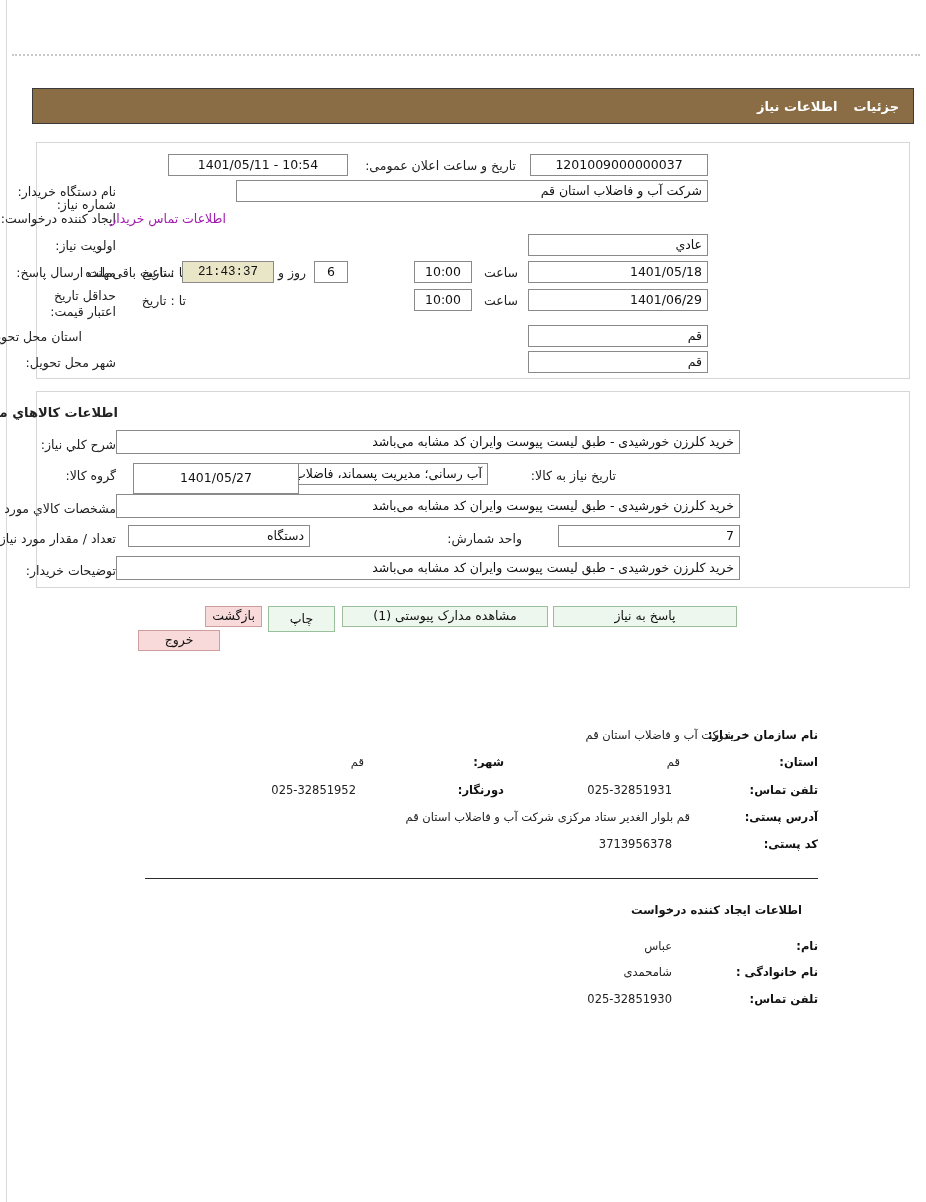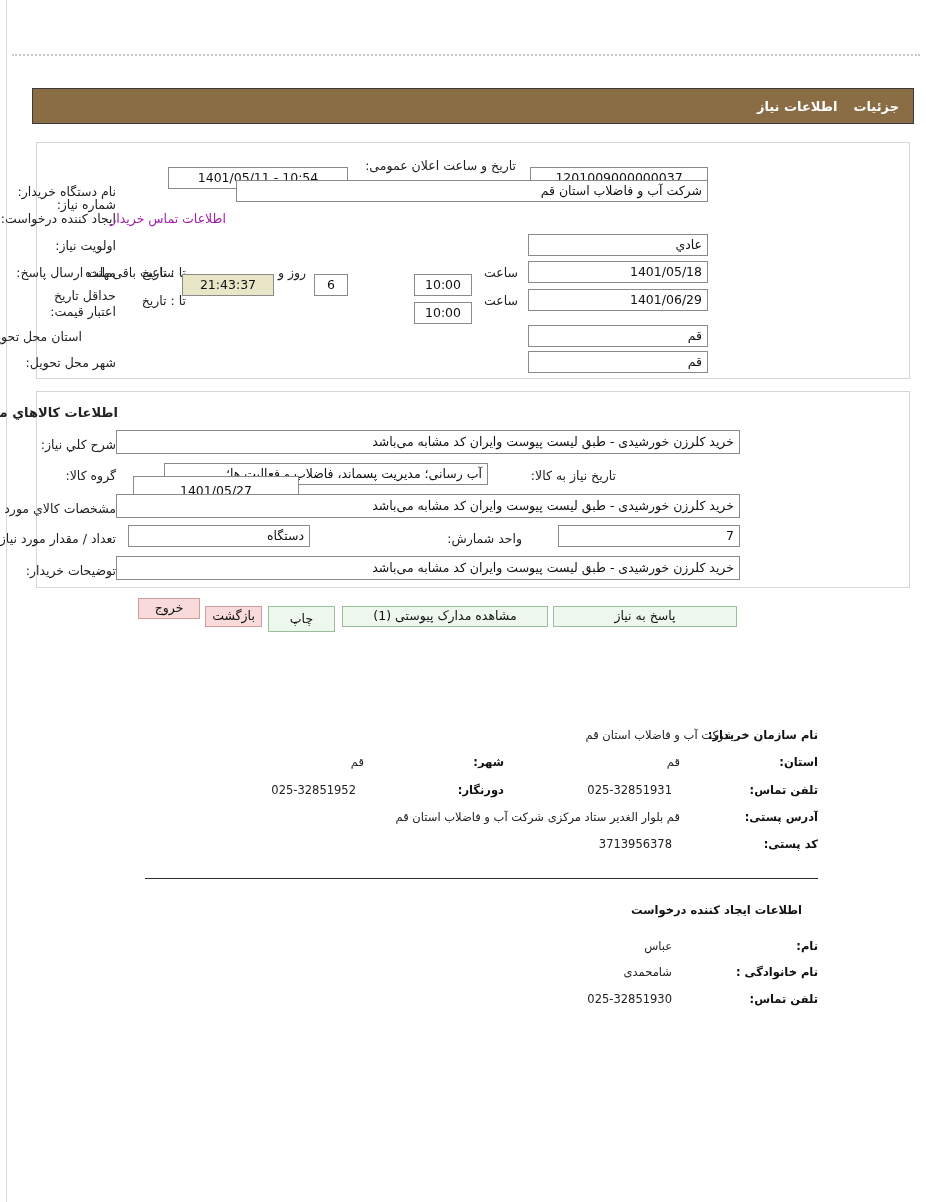--- a/index.html
+++ b/index.html
@@ -81,21 +81,21 @@
     font-size: 12.5px;
     color: #111111;
     line-height: 1;
     display: flex;
     align-items: center;
     padding: 0 5px;
     white-space: nowrap;
     overflow: hidden;
   }
   .fld.r { justify-content: flex-start; }
-  .fld.ltr-c { direction: ltr; justify-content: center; margin-top: 13px; }
+  .fld.ltr-c { direction: ltr; justify-content: center; }
   .fld.khaki { background: #e9e6c8; border-color: #8a8a8a; }
 
   
   .btn {
     position: absolute;
     box-sizing: border-box;
     border: 1px solid #9a9a9a;
     font-size: 12.5px;
     color: #111111;
     display: flex;
@@ -161,21 +161,21 @@
   <div class="lbl" style="right:810px; top:237px;">اولویت نیاز:</div>
   <div class="fld r" style="right:218px; top:234px; width:180px; height:22px;">عادي</div>
 
   <div class="lbl" style="right:810px; top:264px;">مهلت ارسال پاسخ:</div>
   <div class="lbl" style="right:740px; top:264px;">تا : تاریخ</div>
   <div class="fld r" style="right:218px; top:261px; width:180px; height:22px;">1401/05/18</div>
   <div class="lbl" style="right:408px; top:264px;">ساعت</div>
   <div class="fld ltr-c" style="right:454px; top:261px; width:58px; height:22px;">10:00</div>
   <div class="fld ltr-c" style="right:578px; top:261px; width:34px; height:22px;">6</div>
   <div class="lbl" style="right:620px; top:264px;">روز و</div>
-  <div class="fld khaki ltr-c" style="right:652px; top:261px; width:92px; height:22px;">21:43:37</div>
+  <div class="fld khaki ltr-c" style="right:652px; top:261px; width:92px; height:22px;font-family:Liberation Mono, monospace;">21:43:37</div>
   <div class="lbl" style="right:752px; top:264px;">ساعت باقی‌مانده</div>
 
   <div class="lbl" style="right:810px; top:288px; line-height:16px; white-space:normal; width:92px; text-align:right;">حداقل تاریخ اعتبار قیمت:</div>
   <div class="lbl" style="right:740px; top:292px;">تا : تاریخ</div>
   <div class="fld r" style="right:218px; top:289px; width:180px; height:22px;">1401/06/29</div>
   <div class="lbl" style="right:408px; top:292px;">ساعت</div>
   <div class="fld ltr-c" style="right:454px; top:289px; width:58px; height:22px;">10:00</div>
 
   <div class="lbl" style="right:844px; top:328px;text-align:right;">استان محل تحویل:</div>
   <div class="fld r" style="right:218px; top:325px; width:180px; height:22px;">قم</div>
@@ -203,38 +203,38 @@
   <div class="lbl" style="right:404px; top:530px;">واحد شمارش:</div>
   <div class="fld r" style="left:128px; top:525px; width:182px; height:22px;">دستگاه</div>
 
   <div class="lbl" style="right:810px; top:562px;">توضیحات خریدار:</div>
   <div class="fld r" style="right:186px; top:556px; width:624px; height:24px;">خرید کلرزن خورشیدی - طبق لیست پیوست وایران کد مشابه می‌باشد</div>
 
   <div class="btn green" style="left:553px; top:606px; width:184px; height:21px;">پاسخ به نیاز</div>
   <div class="btn green" style="left:342px; top:606px; width:206px; height:21px;">مشاهده مدارک پیوستی (1)</div>
   <div class="btn green" style="left:268px; top:606px; width:67px; height:26px;">چاپ</div>
   <div class="btn pink" style="left:205px; top:606px; width:57px; height:21px;">بازگشت</div>
-  <div class="btn pink" style="left:138px; top:598px; width:62px; height:21px;">خروج</div>
+  <div class="btn pink" style="left:138px; top:630px; width:82px; height:21px;">خروج</div>
 
 
   <div class="c-lbl" style="right:108px; top:728px;">نام سازمان خریدار:</div>
   <div class="c-val" style="right:192px; top:728px;">شرکت آب و فاضلاب استان قم</div>
 
   <div class="c-lbl" style="right:108px; top:755px;">استان:</div>
   <div class="c-val" style="right:246px; top:755px;">قم</div>
   <div class="c-lbl" style="right:422px; top:755px;">شهر:</div>
   <div class="c-val" style="right:562px; top:755px;">قم</div>
 
   <div class="c-lbl" style="right:108px; top:783px;">تلفن تماس:</div>
   <div class="c-val ltr" style="right:254px; top:783px;">025-32851931</div>
   <div class="c-lbl" style="right:422px; top:783px;">دورنگار:</div>
   <div class="c-val ltr" style="right:570px; top:783px;">025-32851952</div>
 
   <div class="c-lbl" style="right:108px; top:810px;">آدرس پستی:</div>
-  <div class="c-val" style="right:246px; top:810px;">قم بلوار الغدیر ستاد مرکزی شرکت آب و فاضلاب استان قم</div>
+  <div class="c-val" style="right:236px; top:810px;">قم بلوار الغدیر ستاد مرکزی شرکت آب و فاضلاب استان قم</div>
 
   <div class="c-lbl" style="right:108px; top:837px;">کد پستی:</div>
   <div class="c-val ltr" style="right:254px; top:837px;">3713956378</div>
 
   <div class="hr-dark" style="left:145px; top:878px; width:673px;"></div>
 
   <div class="c-lbl" style="right:124px; top:903px;">اطلاعات ایجاد کننده درخواست</div>
 
   <div class="c-lbl" style="right:108px; top:939px;">نام:</div>
   <div class="c-val" style="right:254px; top:939px;">عباس</div>

